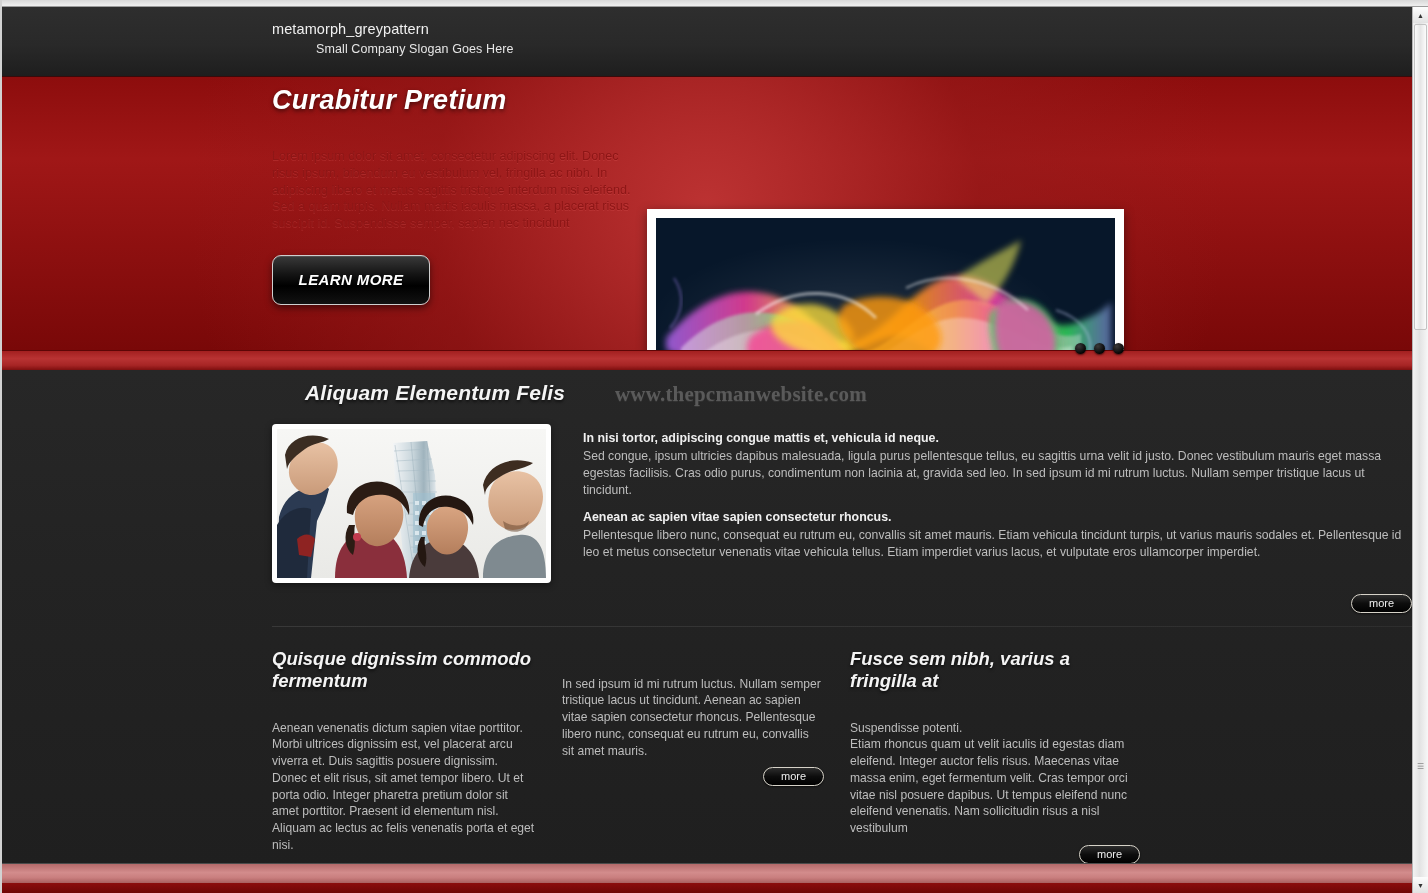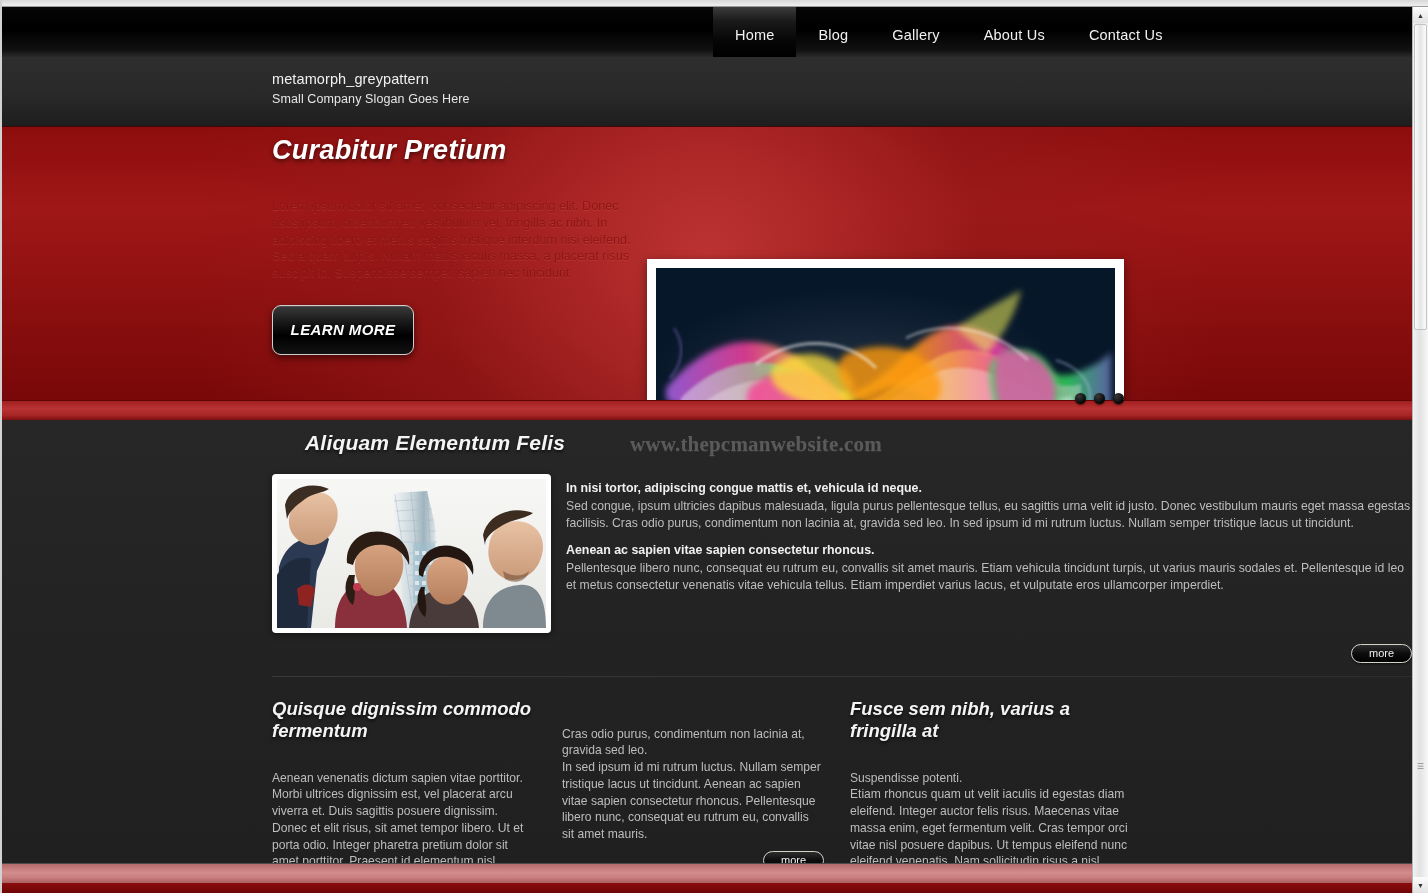--- a/index.html
+++ b/index.html
@@ -88,21 +88,21 @@
   .logoband {
     position:relative; width:100%; height:70px;
     background:linear-gradient(180deg,#2e2e2e 0%,#292929 55%,#1e1e1e 100%);
     border-bottom:1px solid #3a0a0a;
   }
   .logo-wrap { position:absolute; left:270px; top:14px; }
   .logo-title {
     color:#f0f0f0; font-size:14.5px; letter-spacing:.1px;
   }
   .logo-slogan {
-    color:#e6e6e6; font-size:12.5px; margin-top:5px; letter-spacing:.1px;
+    color:#e6e6e6; font-size:12.5px; margin-top:5px; letter-spacing:.1px;margin-left:44px;
   }
 
   
   .hero {
     position:relative; width:100%; height:273px;
     background:
       radial-gradient(circle at 50% 48%, rgba(190,52,52,.95) 0%, rgba(150,26,26,.6) 38%, rgba(90,6,6,0) 72%),
       linear-gradient(180deg,#8d0d0d 0%,#a01717 30%,#8e1010 62%,#790808 100%);
     overflow:hidden;
   }
@@ -114,21 +114,21 @@
     margin-bottom:32px;
   }
   .hero-copy {
     font-size:12.6px; line-height:16.8px;
     color:#8d1616;
     text-shadow:0 1px 0 rgba(255,120,120,.18);
   }
   .learn-btn {
     margin-top:23px;
     display:inline-flex; align-items:center; justify-content:center;
-    width:142px; height:50px;
+    width:158px; height:50px;
     border-radius:9px;
     border:1px solid #cfcfcf;
     background:linear-gradient(180deg,#3a3a3a 0%,#141414 38%,#000 62%,#121212 100%);
     color:#fff; font-size:15px; font-style:italic; font-weight:bold;
     letter-spacing:.4px;
     box-shadow:0 3px 7px rgba(0,0,0,.5), inset 0 1px 0 rgba(255,255,255,.12);
     cursor:pointer;
     text-shadow:0 1px 2px rgba(0,0,0,.8);
   }
   
@@ -163,41 +163,41 @@
     cursor:pointer;
   }
 
   
   .content {
     position:relative; width:100%;
     background:linear-gradient(180deg,#272727 0%,#232323 40%,#1f1f1f 100%);
     padding-bottom:4px;
   }
   .watermark {
-    position:absolute; left:628px; top:12px;
+    position:absolute; left:613px; top:12px;
     font-family:"Liberation Serif", serif;
     font-size:21px; font-weight:bold;
     color:#5a5a5a;
     text-shadow:0 1px 1px rgba(255,255,255,.07);
     letter-spacing:.2px;
     pointer-events:none;
   }
   .sec-title {
     position:absolute; left:270px; top:11px;
     font-size:21px; font-style:italic; font-weight:bold;
     color:#f4f4f4;
     text-shadow:0 2px 3px rgba(0,0,0,.6);
     letter-spacing:.2px;
     margin-left:33px;
   }
 
   .feature {
     position:relative; padding-top:54px;
     width:1140px; margin-left:270px;
-    display:flex; gap:0;
+    display:flex; gap:17px;
   }
   .photo-frame {
     width:279px; height:159px; flex:0 0 279px;
     background:#fff; padding:5px;
     border-radius:4px;
     box-shadow:0 2px 7px rgba(0,0,0,.45);
   }
   .photo-inner {
     width:100%; height:100%;
     background:#0d0d0d;
@@ -275,39 +275,20 @@
 
   <div class="scrollbar">
     <div class="sb-btn sb-up">▲</div>
     <div class="sb-thumb"></div>
     <div class="sb-btn sb-down">▼</div>
     <div class="sb-grip" style="top:auto;bottom:118px;">☰</div>
   </div>
 
   <div id="page">
 
-    <div class="topbar">
-      <nav class="nav">
-        <div class="nav-item active">
-          <span>Home</span>
-        </div>
-        <div class="nav-item">
-          <span>Blog</span>
-        </div>
-        <div class="nav-item">
-          <span>Gallery</span>
-        </div>
-        <div class="nav-item">
-          <span>About Us</span>
-        </div>
-        <div class="nav-item">
-          <span>Contact Us</span>
-        </div>
-      </nav>
-    </div>
 
     <div class="logoband">
       <div class="logo-wrap">
         <div class="logo-title">metamorph_greypattern</div>
         <div class="logo-slogan">Small Company Slogan Goes Here</div>
       </div>
     </div>
 
     <div class="hero">
       <div class="hero-left">
@@ -510,21 +491,20 @@
             <span class="col-lead">Aenean venenatis dictum sapien vitae porttitor.</span>
             <span>Morbi ultrices dignissim est, vel placerat arcu viverra et. Duis sagittis posuere dignissim. Donec et elit risus, sit amet tempor libero. Ut et porta odio. Integer pharetra pretium dolor sit amet porttitor. Praesent id elementum nisl. Aliquam ac lectus ac felis venenatis porta et eget nisi.</span>
           </div>
           <div class="col-more">
             
           </div>
         </div>
 
         <div class="col">
           <div class="col-body">
-            <span class="col-lead">Cras odio purus, condimentum non lacinia at, gravida sed leo.</span>
             <span>In sed ipsum id mi rutrum luctus. Nullam semper tristique lacus ut tincidunt. Aenean ac sapien vitae sapien consectetur rhoncus. Pellentesque libero nunc, consequat eu rutrum eu, convallis sit amet mauris.</span>
           </div>
           <div class="col-more">
             <div class="more-btn">more</div>
           </div>
         </div>
 
         <div class="col">
           <div class="col-title">Fusce sem nibh, varius a fringilla at</div>
           <div class="col-body">

